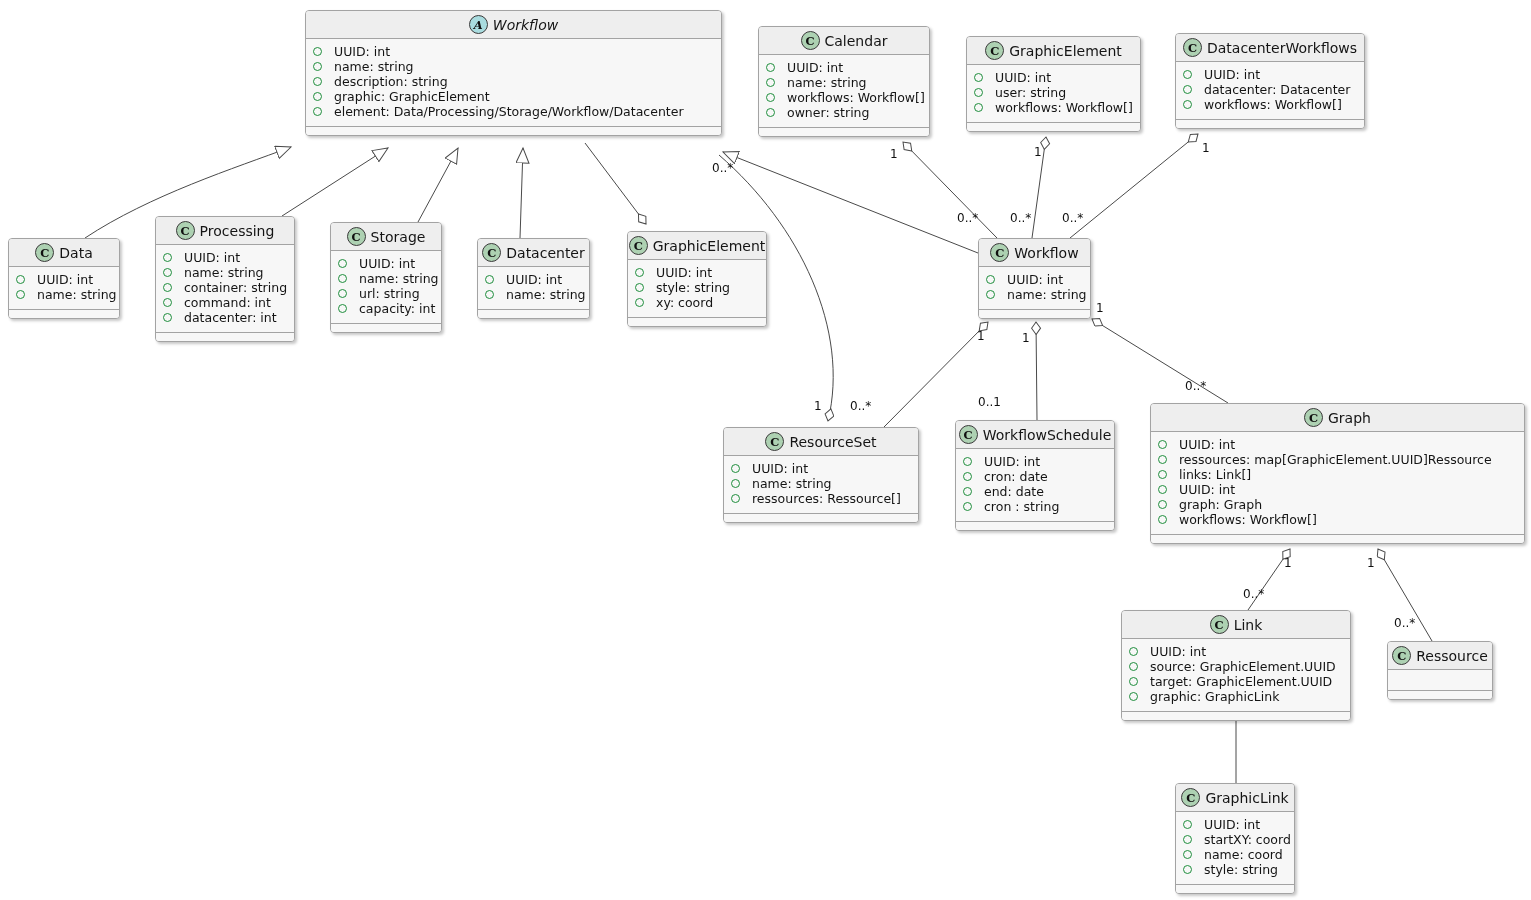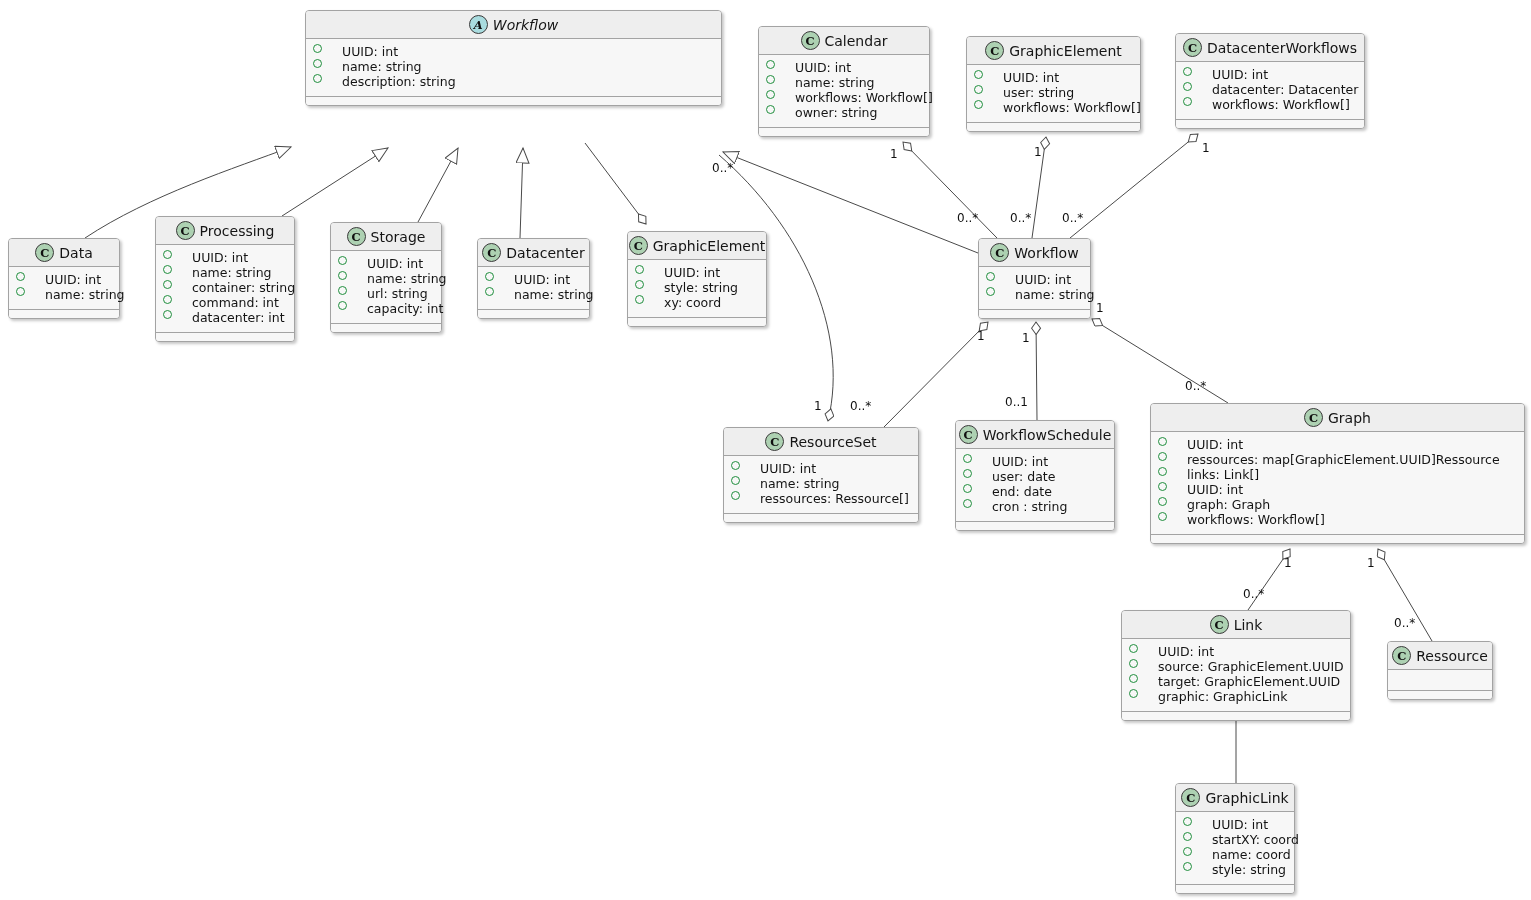--- a/index.html
+++ b/index.html
@@ -12,21 +12,21 @@
     color:#141414;}
   .uml-title{display:flex;align-items:center;justify-content:center;gap:5px;
     padding:4px 6px;background:#eeeeee;border-bottom:1px solid #a3a3a3;
     border-radius:3px 3px 0 0;font-size:14px;white-space:nowrap;}
   .spot{display:inline-flex;align-items:center;justify-content:center;flex:0 0 auto;
     width:17px;height:17px;border-radius:50%;background:#add1b2;border:1px solid #3a3a3a;
     font-family:"DejaVu Serif", serif;font-weight:bold;font-size:11.5px;color:#101010;}
   .spot.abstract{background:#a9dcdf;font-style:italic;}
   .cname.italic{font-style:italic;}
   .uml-attrs{padding:5px 7px 7px 7px;min-height:8px;}
-  .attr{display:flex;gap:20px;line-height:15px;font-size:12.5px;white-space:nowrap;}
+  .attr{display:flex;align-items:center;gap:12px;line-height:15px;font-size:12.5px;white-space:nowrap;}
   .adot{flex:0 0 auto;width:7px;height:7px;border-radius:50%;border:1.4px solid #1f8e3d;background:transparent;}
   .uml-methods{border-top:1px solid #a3a3a3;height:8px;background:#f7f7f7;border-radius:0 0 3px 3px;}
   .mult{position:absolute;z-index:2;font-size:12px;line-height:12px;color:#111;white-space:nowrap;}
 </style>
 </head>
 <body>
 
 <div class="canvas">
   <svg class="rel-layer" width="1531" height="900" xmlns="http://www.w3.org/2000/svg">
     <defs>
@@ -67,20 +67,28 @@
           <span class="atext">UUID: int</span>
         </div>
         <div class="attr">
           <span class="adot"></span>
           <span class="atext">name: string</span>
         </div>
         <div class="attr">
           <span class="adot"></span>
           <span class="atext">description: string</span>
         </div>
+        <div class="attr">
+          <span class="adot"></span>
+          <span class="atext">graphic: GraphicElement</span>
+        </div>
+        <div class="attr">
+          <span class="adot"></span>
+          <span class="atext">element: Data/Processing/Storage/Workflow/Datacenter</span>
+        </div>
       </div>
       <div class="uml-methods"></div>
     </div>
     <div class="uml-class" style="left: 758px; top: 26px; width: 172px;">
       <div class="uml-title">
         <span class="spot">C</span>
         <span class="cname">Calendar</span>
       </div>
       <div class="uml-attrs">
         <div class="attr">
@@ -296,21 +304,21 @@
         <span class="spot">C</span>
         <span class="cname">WorkflowSchedule</span>
       </div>
       <div class="uml-attrs">
         <div class="attr">
           <span class="adot"></span>
           <span class="atext">UUID: int</span>
         </div>
         <div class="attr">
           <span class="adot"></span>
-          <span class="atext">user: date</span>
+          <span class="atext">cron: date</span>
         </div>
         <div class="attr">
           <span class="adot"></span>
           <span class="atext">end: date</span>
         </div>
         <div class="attr">
           <span class="adot"></span>
           <span class="atext">cron : string</span>
         </div>
       </div>
@@ -404,21 +412,21 @@
           <span class="adot"></span>
           <span class="atext">style: string</span>
         </div>
       </div>
       <div class="uml-methods"></div>
     </div>
     <span class="mult" style="left: 712px; top: 162px;">0..*</span>
     <span class="mult" style="left: 814px; top: 400px;">1</span>
     <span class="mult" style="left: 850px; top: 400px;">0..*</span>
     <span class="mult" style="left: 977px; top: 330px;">1</span>
-    <span class="mult" style="left: 1005px; top: 396px;">0..1</span>
+    <span class="mult" style="left: 978px; top: 396px;">0..1</span>
     <span class="mult" style="left: 1022px; top: 332px;">1</span>
     <span class="mult" style="left: 1096px; top: 302px;">1</span>
     <span class="mult" style="left: 1185px; top: 380px;">0..*</span>
     <span class="mult" style="left: 890px; top: 148px;">1</span>
     <span class="mult" style="left: 957px; top: 212px;">0..*</span>
     <span class="mult" style="left: 1034px; top: 146px;">1</span>
     <span class="mult" style="left: 1010px; top: 212px;">0..*</span>
     <span class="mult" style="left: 1202px; top: 142px;">1</span>
     <span class="mult" style="left: 1062px; top: 212px;">0..*</span>
     <span class="mult" style="left: 1284px; top: 557px;">1</span>

